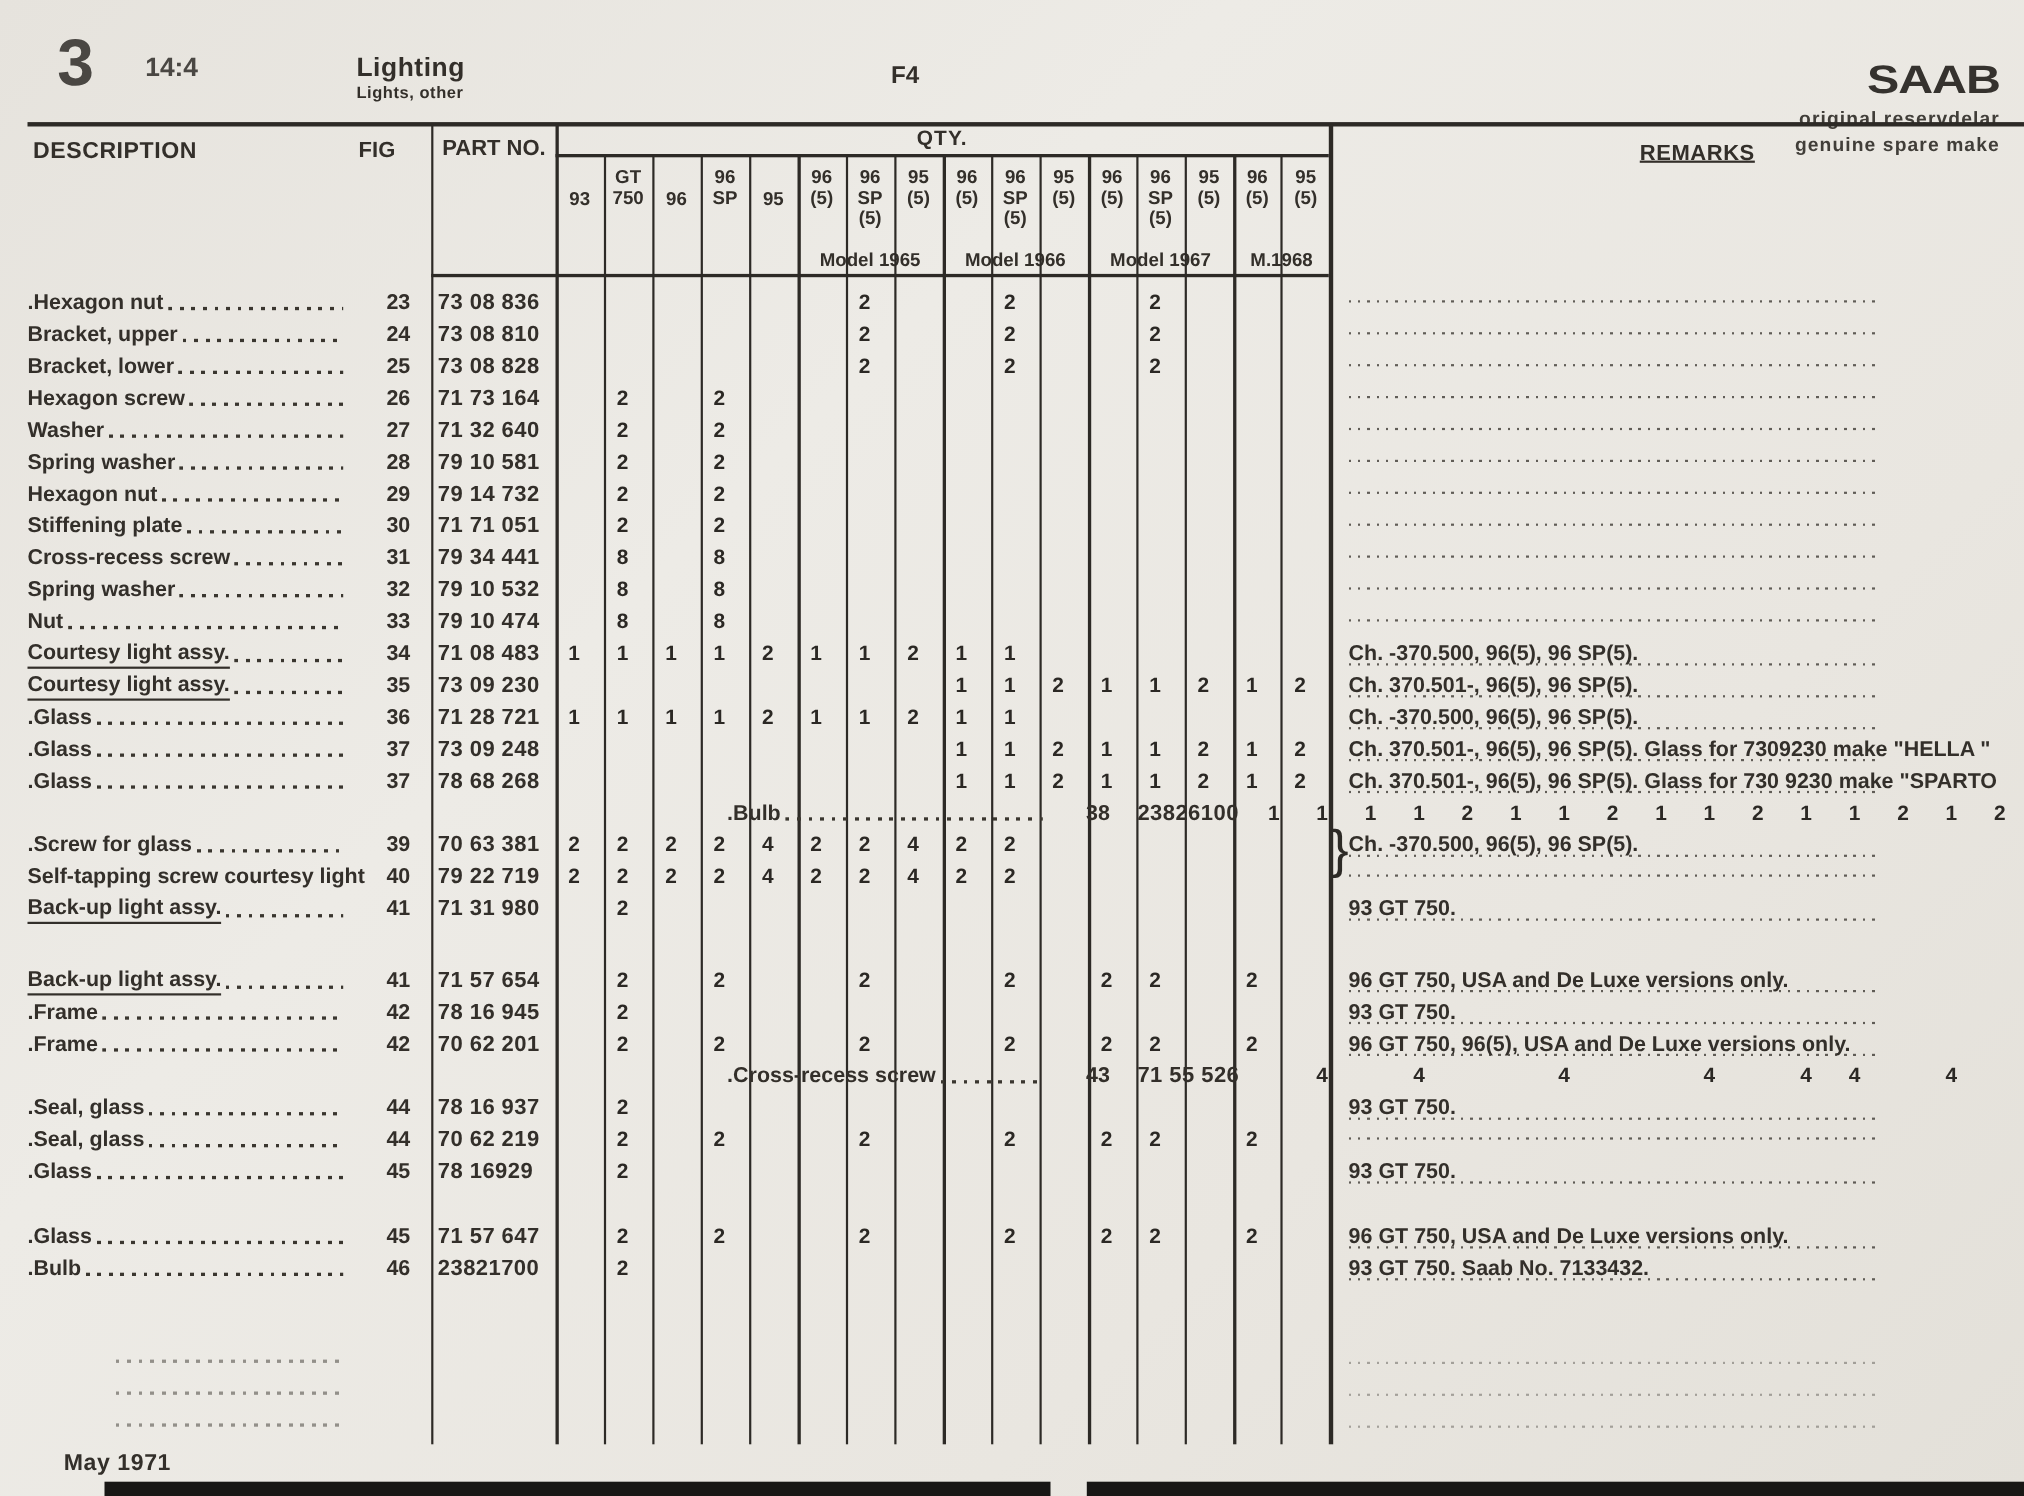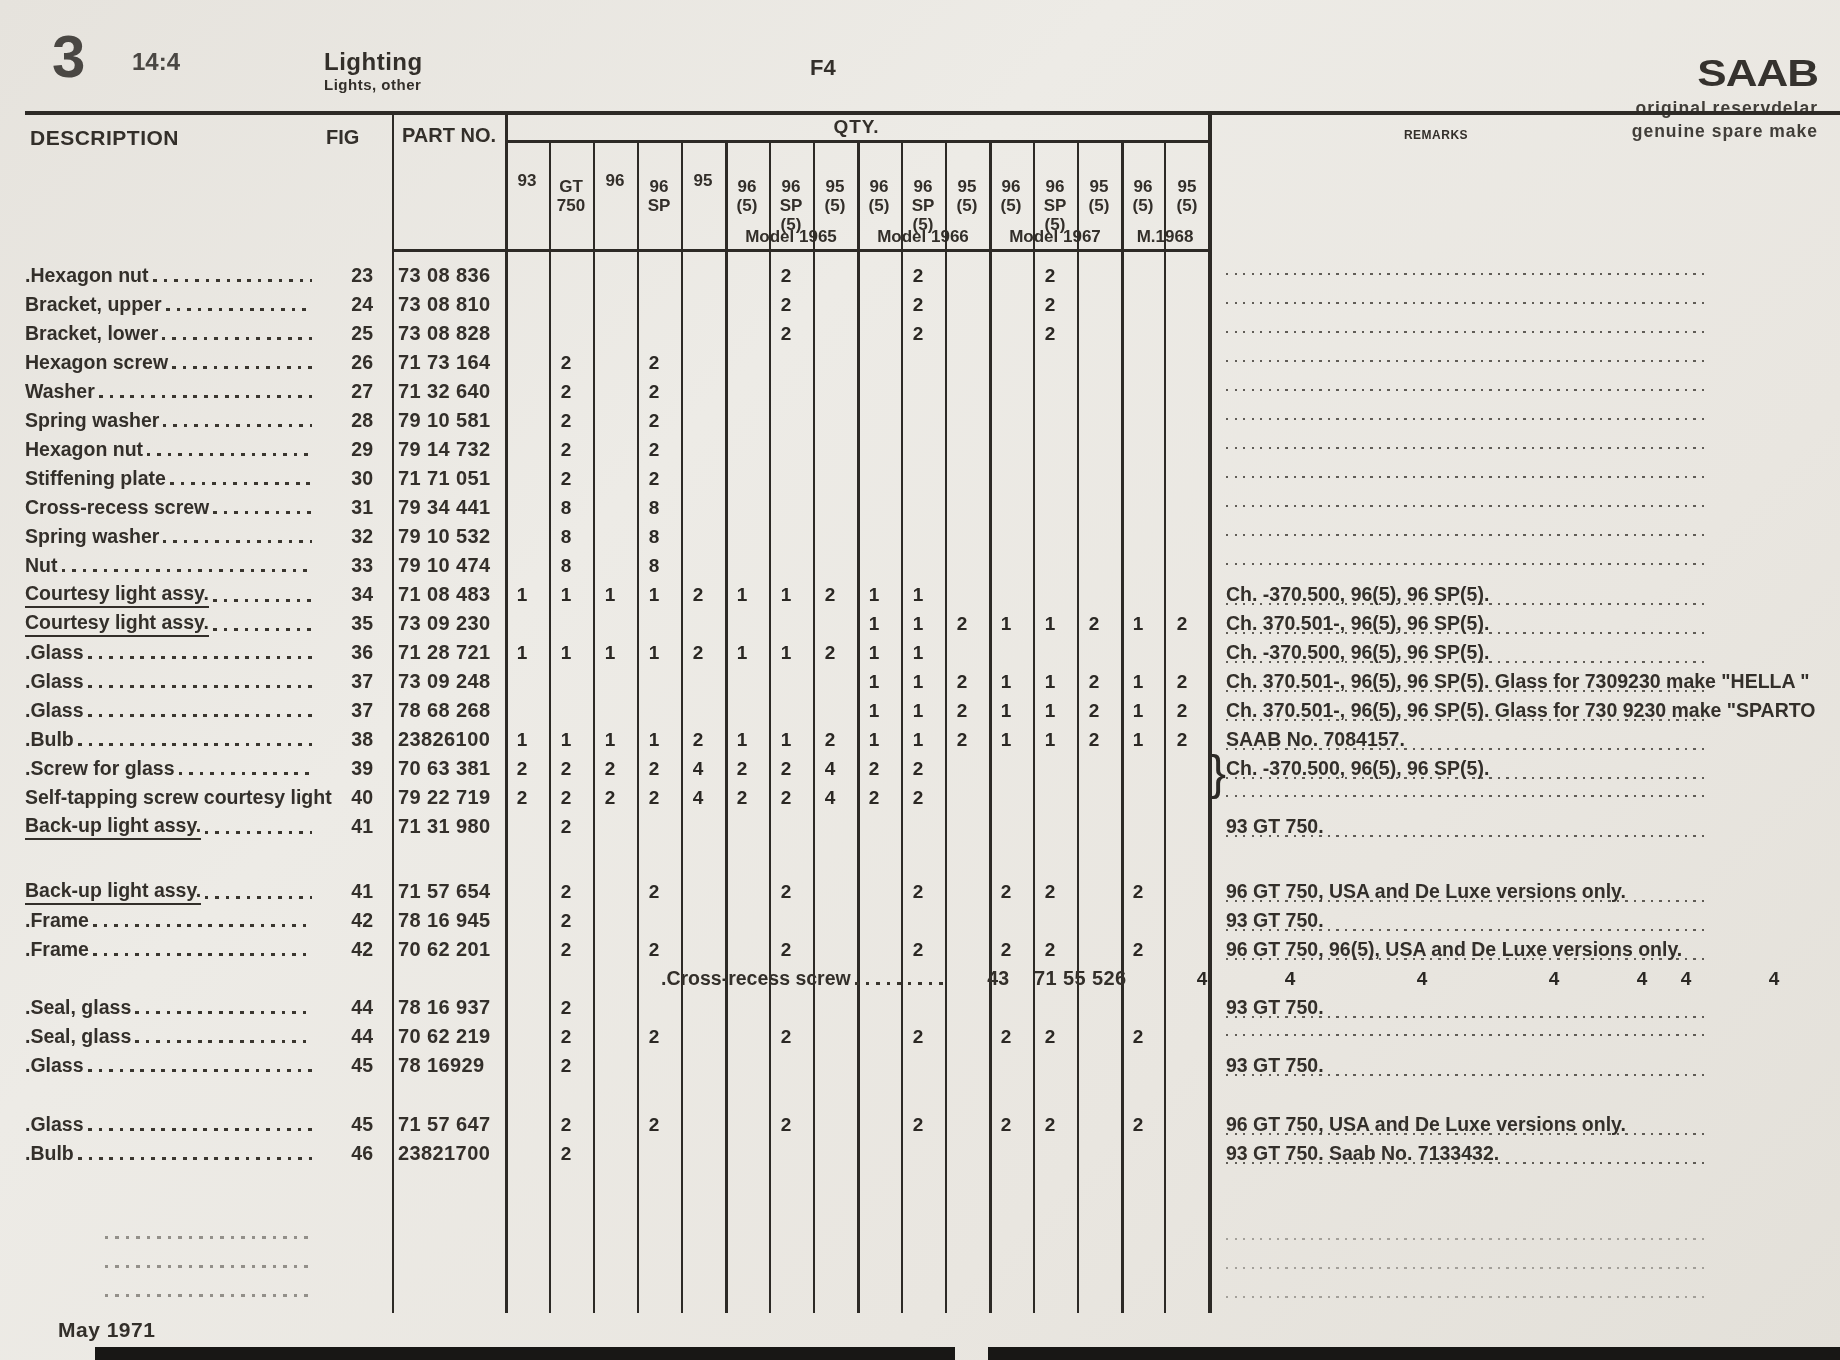--- a/index.html
+++ b/index.html
@@ -18,26 +18,26 @@
   .brand{right:22px;top:16px;text-align:right;line-height:23px;margin-top:41px;}
   .brand .logo{font-size:44px;line-height:40px;letter-spacing:-1px;color:#35322e;transform:scaleY(.82);transform-origin:right top;}
   .brand .sub{font-size:17.5px;font-weight:700;color:#413e39;letter-spacing:1px;}
   
   .hline{position:absolute;background:#2d2a26;}
   .vline{position:absolute;background:#2d2a26;}
   
   .th-desc{left:30px;top:126px;font-size:21px;letter-spacing:.5px;}
   .th-fig{left:326px;top:126px;font-size:20px;}
   .th-part{left:402px;top:124px;font-size:20px;}
-  .th-remarks{left:1156px;top:128px;width:560px;text-align:center;font-size:12px;letter-spacing:.5px;}
+  .th-remarks{left:1263px;top:128px;width:560px;text-align:center;font-size:20px;letter-spacing:.5px;text-decoration:underline;}
   .qty-title{left:505px;top:113px;width:703px;height:24px;border-bottom:3px solid #2d2a26;text-align:center;font-size:19px;letter-spacing:1px;padding-top:3px;box-sizing:content-box;}
   .qty-cols{left:505px;top:141px;width:704px;height:108px;display:flex;}
   .qty-col{width:44px;box-sizing:border-box;text-align:center;font-size:17px;line-height:19px;}
   .qty-col.pad1{padding-top:30px;}
-  .qty-col.pad2{padding-top:0;margin-top:36px;}
+  .qty-col.pad2{padding-top:10px;}
   .model-label{position:absolute;top:227px;text-align:center;font-size:17px;white-space:nowrap;}
   
   #rows{position:absolute;left:25px;top:261px;width:1815px;}
   .row{display:flex;height:29px;align-items:center;justify-content:flex-end;}
   .cell-desc{width:295px;display:flex;align-items:center;min-width:0;font-size:19.5px;white-space:nowrap;}
   .cell-desc .dtext{padding-bottom:1px;}
   .cell-desc .dtext.ul{border-bottom:2.5px solid #332f2a;}
   .leader{flex:1;height:3px;align-self:flex-end;margin:0 8px 6px 4px;
     background-image:repeating-linear-gradient(to right,#3a362f 0 3.5px,transparent 3.5px 10.5px);}
   .cell-fig{width:67px;text-align:right;padding-right:14px;box-sizing:border-box;font-size:19.5px;}
@@ -587,21 +587,20 @@
         <div class="cell-qty">1</div>
         <div class="cell-qty">2</div>
         <div class="cell-qty">1</div>
         <div class="cell-qty">1</div>
         <div class="cell-qty">2</div>
         <div class="cell-qty">1</div>
         <div class="cell-qty">1</div>
         <div class="cell-qty">2</div>
         <div class="cell-qty">1</div>
         <div class="cell-qty">2</div>
-        <div class="cell-remark"><span>SAAB No. 7084157.</span><span class="rdots"></span></div>
       </div>
       <div class="row">
         <div class="cell-desc">
           <span class="dtext">.Screw for glass</span>
           <span class="leader"></span>
         </div>
         <div class="cell-fig">39</div>
         <div class="cell-part">70 63 381</div>
         <div class="cell-qty">2</div>
         <div class="cell-qty">2</div>

